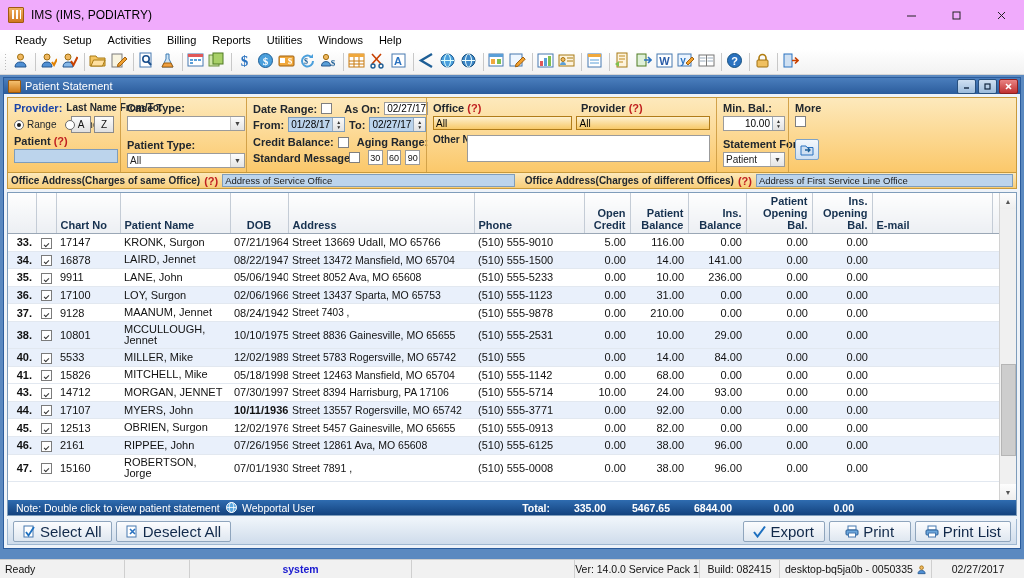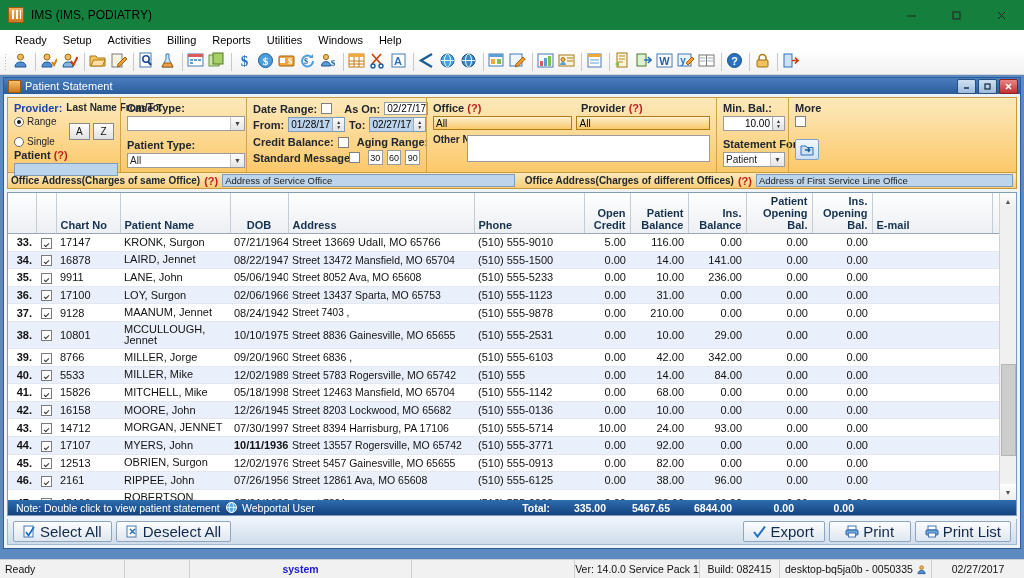--- a/index.html
+++ b/index.html
@@ -6,21 +6,21 @@
   body{
     width:1024px;height:578px;overflow:hidden;
     font-family:"Liberation Sans",sans-serif;
     font-size:11px;
     background:#ffffff;
     -webkit-font-smoothing:none;
   }
   .app{position:relative;width:1024px;height:578px;display:flex;flex-direction:column;background:#fff;}
 
   
-  .titlebar{height:30px;background:#15803d;display:flex;align-items:center;padding:0 0 0 8px;flex:0 0 30px;border-bottom:1px solid #fff;}
+  .titlebar{height:30px;background:#f0abfc;display:flex;align-items:center;padding:0 0 0 8px;flex:0 0 30px;border-bottom:1px solid #fff;}
   .app-icon{width:16px;height:16px;margin-right:7px;position:relative;flex:0 0 16px;}
   .app-icon .sq{position:absolute;inset:0;background:linear-gradient(#f0b060,#d07820);border:1px solid #a05a10;border-radius:1px;}
   .app-icon .bar{position:absolute;background:#fff;width:2px;height:9px;top:3px;}
   .title-text{font-size:12px;color:#000;}
   .win-btns{margin-left:auto;display:flex;height:30px;}
   .win-btn{width:45px;height:30px;display:flex;align-items:center;justify-content:center;font-size:13px;color:#000;}
 
   
   .menubar{height:18px;display:flex;align-items:center;padding-left:7px;flex:0 0 18px;background:#fff;font-size:11px;}
   .menubar .mi{padding:2px 8px;color:#000;white-space:nowrap;}
@@ -438,21 +438,21 @@
       <div class="child-body">
 
         <div class="filters">
 
           <div class="fgroup" style="width:112px">
             <div class="row">
               <span class="lbl blue">Provider:</span>
               <span class="lbl" style="line-height:10px;font-size:10px">Last Name From/To:</span>
             </div>
             <div class="row" style="gap:3px">
-              <div style="display:flex;flex-direction:column;gap:9px;width:54px">
+              <div style="display:flex;flex-direction:row;gap:9px;width:54px">
                 <div class="row" style="gap:3px">
                   <span class="radio on"></span>
                   <span class="lbl" style="font-weight:normal;font-size:10px">Range</span>
                 </div>
                 <div class="row" style="gap:3px">
                   <span class="radio"></span>
                   <span class="lbl" style="font-weight:normal;font-size:10px">Single</span>
                 </div>
               </div>
               <div class="azbtn">A</div>
@@ -703,36 +703,20 @@
                       <td style="font-size: 10.5px;">Street 8836 Gainesville, MO 65655</td>
                       <td>(510) 555-2531</td>
                       <td class="num">0.00</td>
                       <td class="num">10.00</td>
                       <td class="num">29.00</td>
                       <td class="num">0.00</td>
                       <td class="num">0.00</td>
                       <td></td>
                       <td></td>
                     </tr>
-                    <tr>
-                      <td class="idx">39.</td>
-                      <td class="ck"><span class="ckbox"></span></td>
-                      <td>8766</td>
-                      <td style="white-space: normal; line-height: 11px;">MILLER, Jorge</td>
-                      <td style="text-align: center;">09/20/1960</td>
-                      <td style="font-size: 10.5px;">Street 6836 ,</td>
-                      <td>(510) 555-6103</td>
-                      <td class="num">0.00</td>
-                      <td class="num">42.00</td>
-                      <td class="num">342.00</td>
-                      <td class="num">0.00</td>
-                      <td class="num">0.00</td>
-                      <td></td>
-                      <td></td>
-                    </tr>
                     <tr class="alt">
                       <td class="idx">40.</td>
                       <td class="ck"><span class="ckbox"></span></td>
                       <td>5533</td>
                       <td style="white-space: normal; line-height: 11px;">MILLER, Mike</td>
                       <td style="text-align: center;">12/02/1989</td>
                       <td style="font-size: 10.5px;">Street 5783 Rogersville, MO 65742</td>
                       <td>(510) 555</td>
                       <td class="num">0.00</td>
                       <td class="num">14.00</td>
@@ -745,36 +729,20 @@
                     <tr>
                       <td class="idx">41.</td>
                       <td class="ck"><span class="ckbox"></span></td>
                       <td>15826</td>
                       <td style="white-space: normal; line-height: 11px;">MITCHELL, Mike</td>
                       <td style="text-align: center;">05/18/1998</td>
                       <td style="font-size: 10.5px;">Street 12463 Mansfield, MO 65704</td>
                       <td>(510) 555-1142</td>
                       <td class="num">0.00</td>
                       <td class="num">68.00</td>
-                      <td class="num">0.00</td>
-                      <td class="num">0.00</td>
-                      <td class="num">0.00</td>
-                      <td></td>
-                      <td></td>
-                    </tr>
-                    <tr class="alt">
-                      <td class="idx">42.</td>
-                      <td class="ck"><span class="ckbox"></span></td>
-                      <td>16158</td>
-                      <td style="white-space: normal; line-height: 11px;">MOORE, John</td>
-                      <td style="text-align: center;">12/26/1945</td>
-                      <td style="font-size: 10.5px;">Street 8203 Lockwood, MO 65682</td>
-                      <td>(510) 555-0136</td>
-                      <td class="num">0.00</td>
-                      <td class="num">10.00</td>
                       <td class="num">0.00</td>
                       <td class="num">0.00</td>
                       <td class="num">0.00</td>
                       <td></td>
                       <td></td>
                     </tr>
                     <tr>
                       <td class="idx">43.</td>
                       <td class="ck"><span class="ckbox"></span></td>
                       <td>14712</td>

